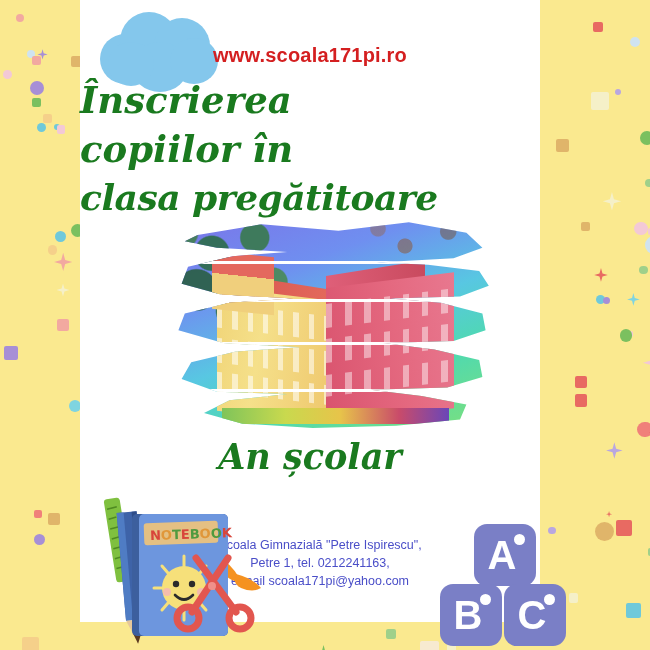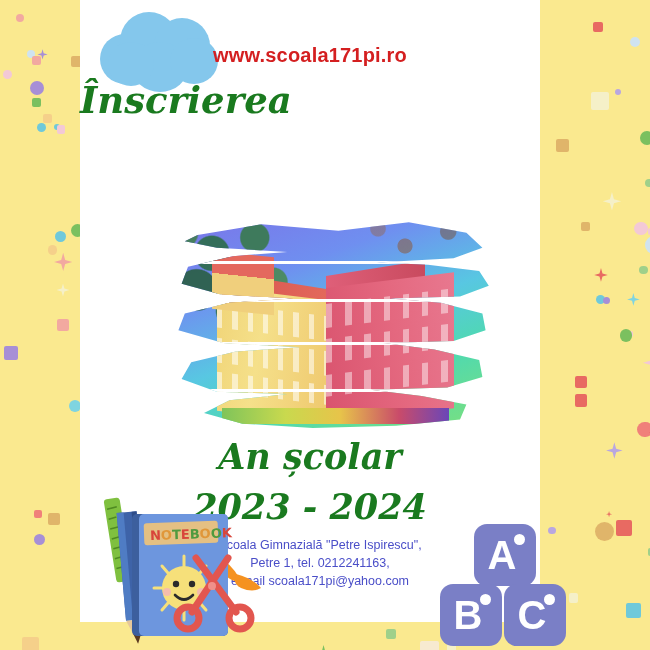--- a/index.html
+++ b/index.html
@@ -228,20 +228,22 @@
     <span style="left:54px; top:10px; width:56px; height:56px;"></span>
     <span style="left:32px; top:34px; width:56px; height:50px;"></span>
     <span style="left:70px; top:30px; width:48px; height:46px;"></span>
     <span style="left:8px;  top:34px; width:46px; height:44px;"></span>
   </div>
 
   <div id="website">www.scoala171pi.ro</div>
 
   <div id="title">
     <span class="ln ln1">Înscrierea</span>
+    <span class="ln ln2">copiilor în</span>
+    <span class="ln ln3">clasa pregătitoare</span>
   </div>
 
   <div id="hero">
     <div class="mask">
       <div class="sky"></div>
       <div class="foliage"></div>
       <div class="foliage2"></div>
       <div class="bld">
         <div class="roofL"></div>
         <div class="roofR"></div>
@@ -254,21 +256,20 @@
       </div>
       <div class="sep s1"></div>
       <div class="sep s2"></div>
       <div class="sep s3"></div>
       <div class="sep s4"></div>
     </div>
   </div>
 
   <div id="year">
     <span class="ln">An școlar</span>
-    <span class="ln">2023 - 2024</span>
   </div>
 
   <div id="footer">
     <span class="ln">Școala Gimnazială "Petre Ispirescu",</span>
     <span class="ln">Petre 1, tel. 0212241163,</span>
     <span class="ln">e-mail scoala171pi@yahoo.com</span>
   </div>
 
   <div id="supplies">
     <svg width="170" height="154" viewBox="0 0 170 154">

